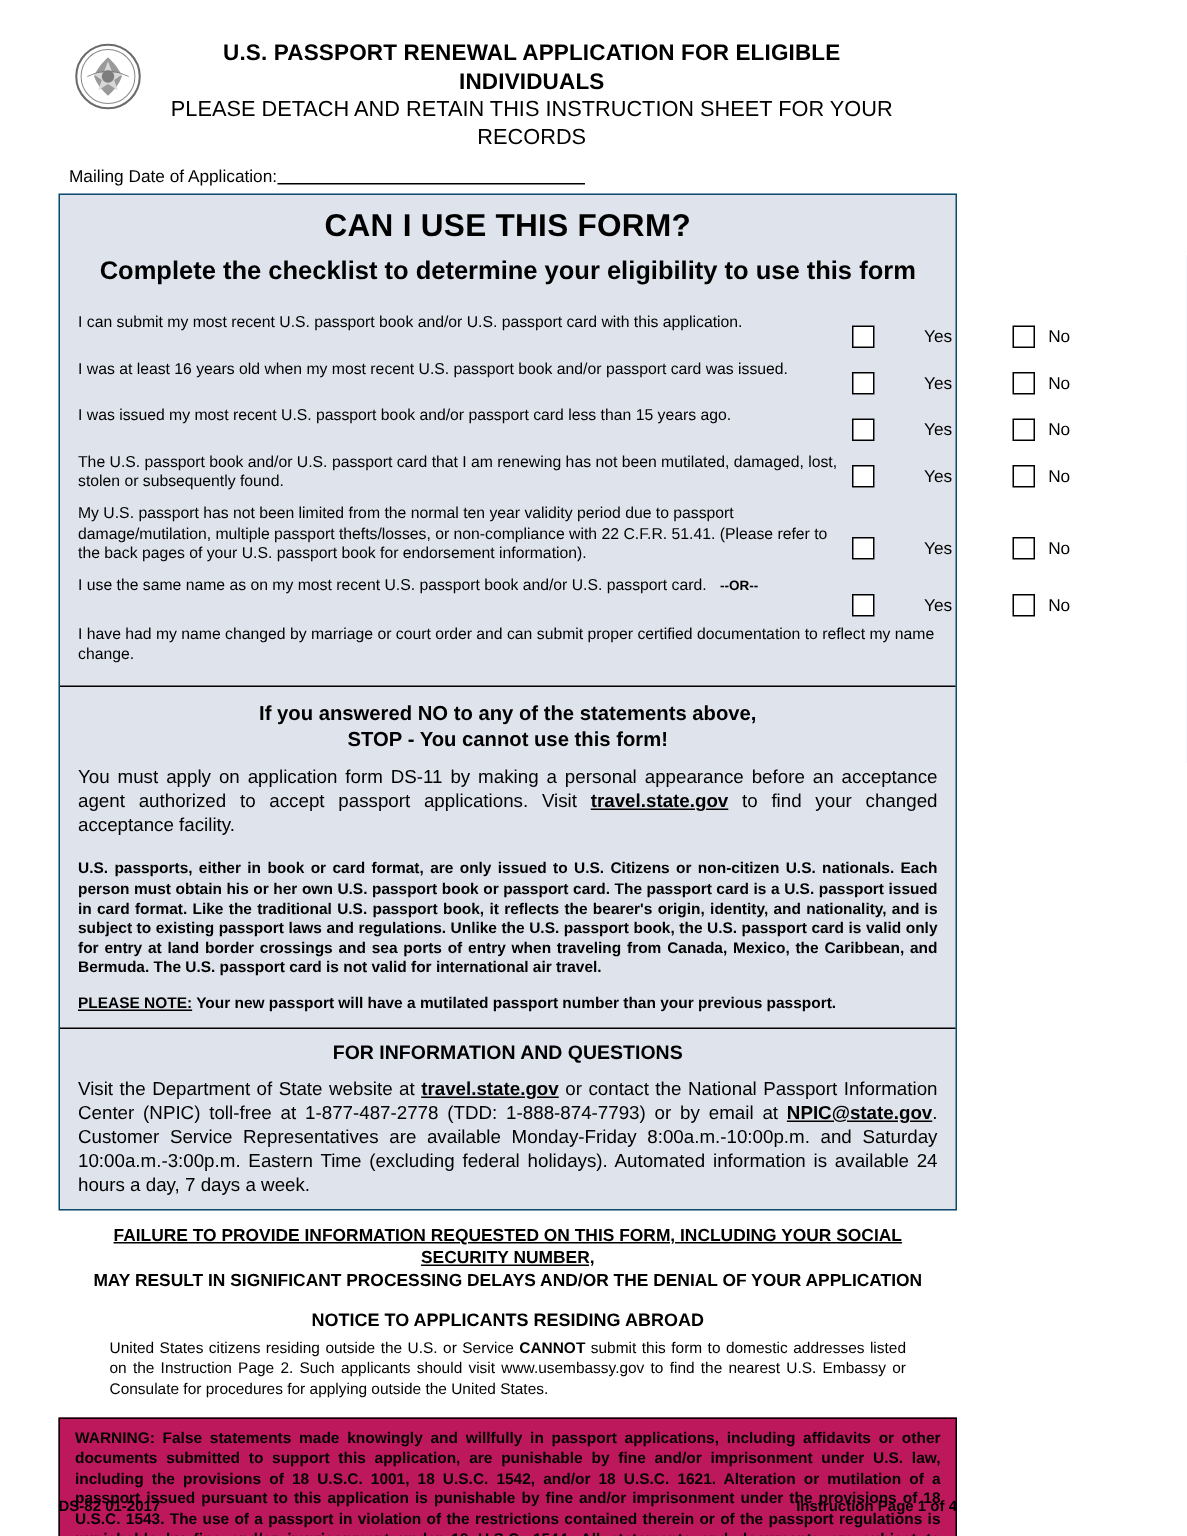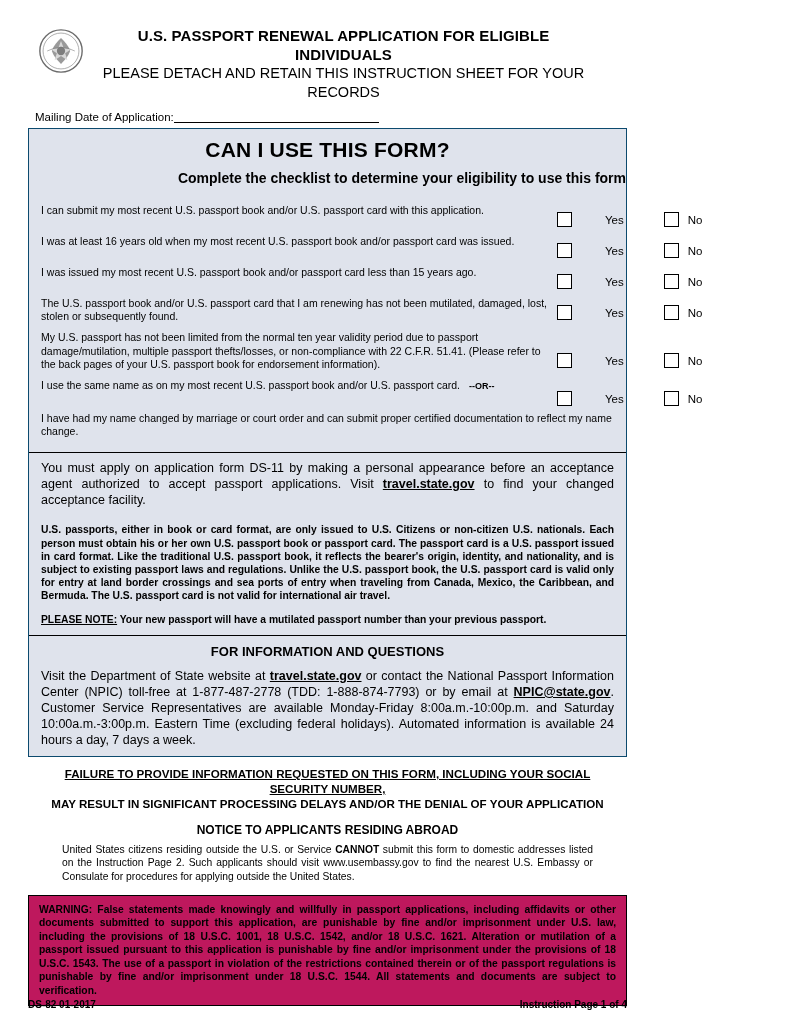--- a/index.html
+++ b/index.html
@@ -14,20 +14,21 @@
     color: #000000;
     position: relative;
     overflow: hidden;
   }
   .page {
     width: 655px;
     height: 1024px;
     box-sizing: border-box;
     padding: 26px 28px 10px 28px;
     position: relative;
+    margin-left: 11px;
   }
 
   
   .header {
     display: flex;
     align-items: flex-start;
     padding-left: 10px;
   }
   .seal {
     width: 46px;
@@ -78,23 +79,23 @@
   .section:last-child { border-bottom: none; }
 
   .sec-title {
     text-align: center;
     font-weight: bold;
     font-size: 21px;
     padding: 9px 0 2px 0;
     letter-spacing: 0.2px;
   }
   .sec-sub {
-    text-align: right;
-    font-weight: bold;
-    font-size: 14px;
+    text-align: center;
+    font-weight: bold;
+    font-size: 17px;
     padding: 6px 0 10px 0;
   }
 
   
   .checklist {
     padding: 4px 0 6px 0;
   }
   .row {
     display: flex;
     align-items: flex-start;
@@ -355,20 +356,24 @@
               <span>No</span>
             </div>
           </div>
         </div>
 
         <div class="stmt-block">I have had my name changed by marriage or court order and can submit proper certified documentation to reflect my name change.</div>
       </div>
     </div>
 
     <div class="section">
+      <div class="stop-head">
+        <div>If you answered NO to any of the statements above,</div>
+        <div>STOP - You cannot use this form!</div>
+      </div>
       <div class="para justified">
         <span>You must apply on application form DS-11 by making a personal appearance before an acceptance agent authorized to accept passport applications. Visit </span><u><b>travel.state.gov</b></u><span> to find your changed acceptance facility.</span>
       </div>
       <div class="small-para">U.S. passports, either in book or card format, are only issued to U.S. Citizens or non-citizen U.S. nationals. Each person must obtain his or her own U.S. passport book or passport card. The passport card is a U.S. passport issued in card format. Like the traditional U.S. passport book, it reflects the bearer's origin, identity, and nationality, and is subject to existing passport laws and regulations. Unlike the U.S. passport book, the U.S. passport card is valid only for entry at land border crossings and sea ports of entry when traveling from Canada, Mexico, the Caribbean, and Bermuda. The U.S. passport card is not valid for international air travel.</div>
       <div class="note-para">
         <u><span>PLEASE NOTE:</span></u><span> Your new passport will have a mutilated passport number than your previous passport.</span>
       </div>
     </div>
 
     <div class="section">

